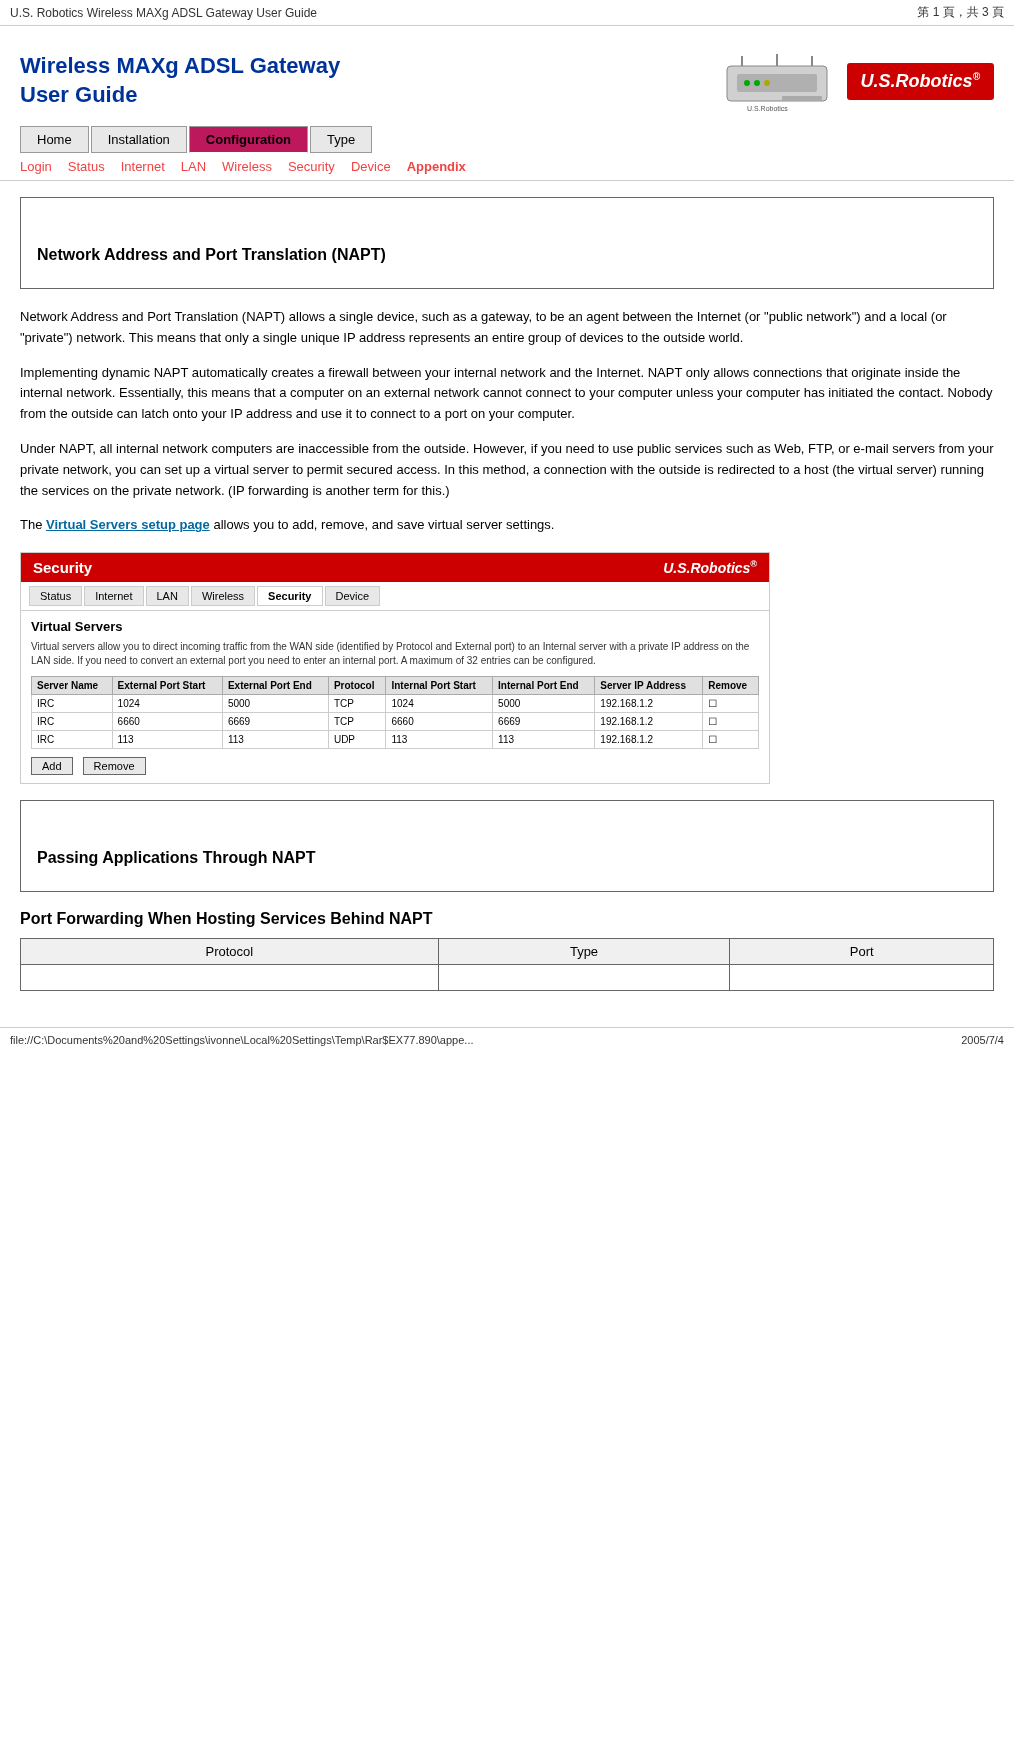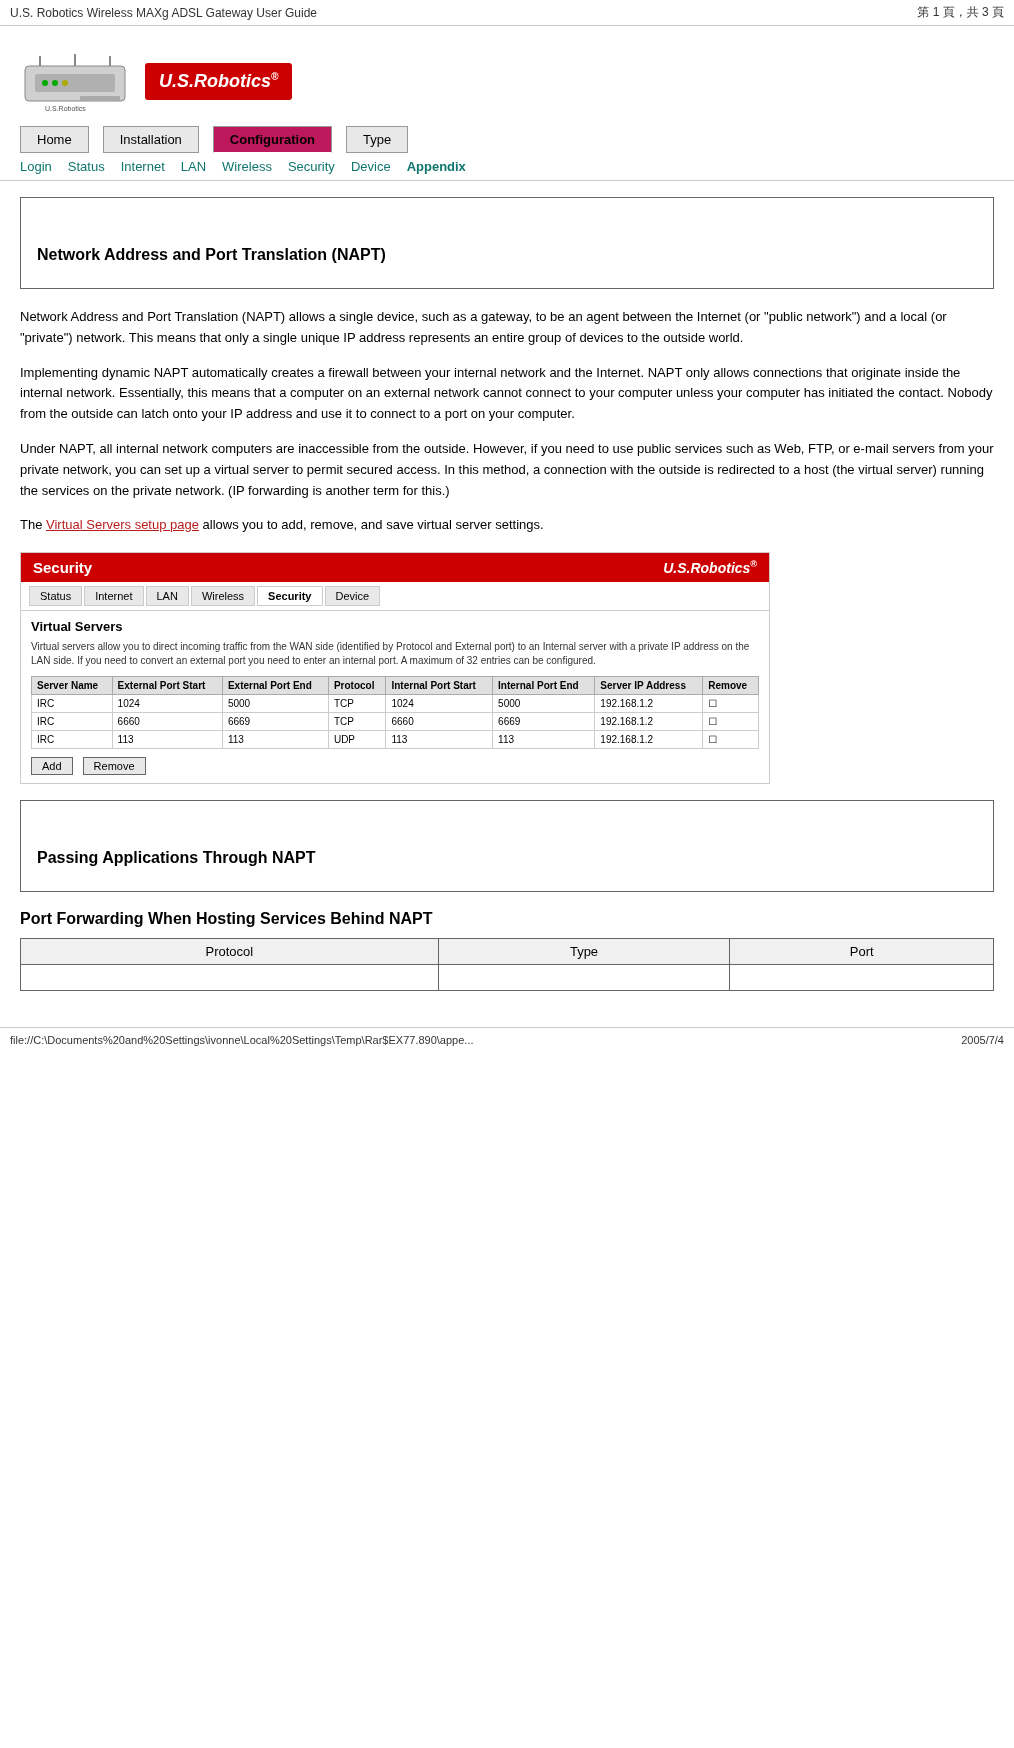--- a/index.html
+++ b/index.html
@@ -52,21 +52,21 @@
     }
     .usrobotics-logo-header span {
       color: #fff;
     }
 
     
     .nav-tabs {
       display: flex;
       align-items: center;
       padding: 0 20px;
-      gap: 12px;
+      gap: 0;
       border-bottom: none;
     }
     .nav-tab {
       padding: 5px 16px;
       border: 1px solid #999;
       background: #e8e8e8;
       cursor: pointer;
       font-size: 13px;
       margin-right: 2px;
     }
@@ -78,21 +78,21 @@
 
     
     .sub-nav {
       display: flex;
       gap: 16px;
       padding: 6px 20px;
       font-size: 13px;
       border-bottom: 1px solid #ccc;
     }
     .sub-nav-item {
-      color: #0f766e;
+      color: #ef4444;
       text-decoration: none;
       cursor: pointer;
     }
     .sub-nav-item.active {
       font-weight: bold;
     }
 
     
     .main-content {
       padding: 16px 20px;
@@ -111,23 +111,24 @@
       margin-top: 36px;
     }
 
     
     .body-text {
       font-size: 13px;
       line-height: 1.6;
       margin-bottom: 14px;
     }
     .link-text {
-      color: #b91c1c;
+      color: #0369a1;
       text-decoration: underline;
       cursor: pointer;
+      font-weight: bold;
     }
 
     
     .security-screenshot {
       border: 1px solid #ccc;
       margin: 16px 0;
       width: 750px;
     }
     .sec-header {
       background: #cc0000;
@@ -245,20 +246,26 @@
   </style>
 </head>
 <body>
 
 <div class="top-bar">
   <span>U.S. Robotics Wireless MAXg ADSL Gateway User Guide</span>
   <span>第 1 頁，共 3 頁</span>
 </div>
 
 <div class="header-section">
+  <div>
+    <div class="header-title">
+      <span>Wireless MAXg ADSL Gateway</span><br>
+      <span>User Guide</span>
+    </div>
+  </div>
   <div class="header-logo-area">
 
     <svg class="router-svg" viewBox="0 0 110 70" xmlns="http://www.w3.org/2000/svg">
       <rect x="5" y="20" width="100" height="35" rx="4" fill="#d0d0d0" stroke="#888" stroke-width="1"></rect>
       <rect x="15" y="28" width="80" height="18" rx="2" fill="#b0b0b0"></rect>
       <line x1="20" y1="20" x2="20" y2="10" stroke="#888" stroke-width="2"></line>
       <line x1="55" y1="20" x2="55" y2="8" stroke="#888" stroke-width="2"></line>
       <line x1="90" y1="20" x2="90" y2="10" stroke="#888" stroke-width="2"></line>
       <circle cx="25" cy="37" r="3" fill="#00aa00"></circle>
       <circle cx="35" cy="37" r="3" fill="#00aa00"></circle>

